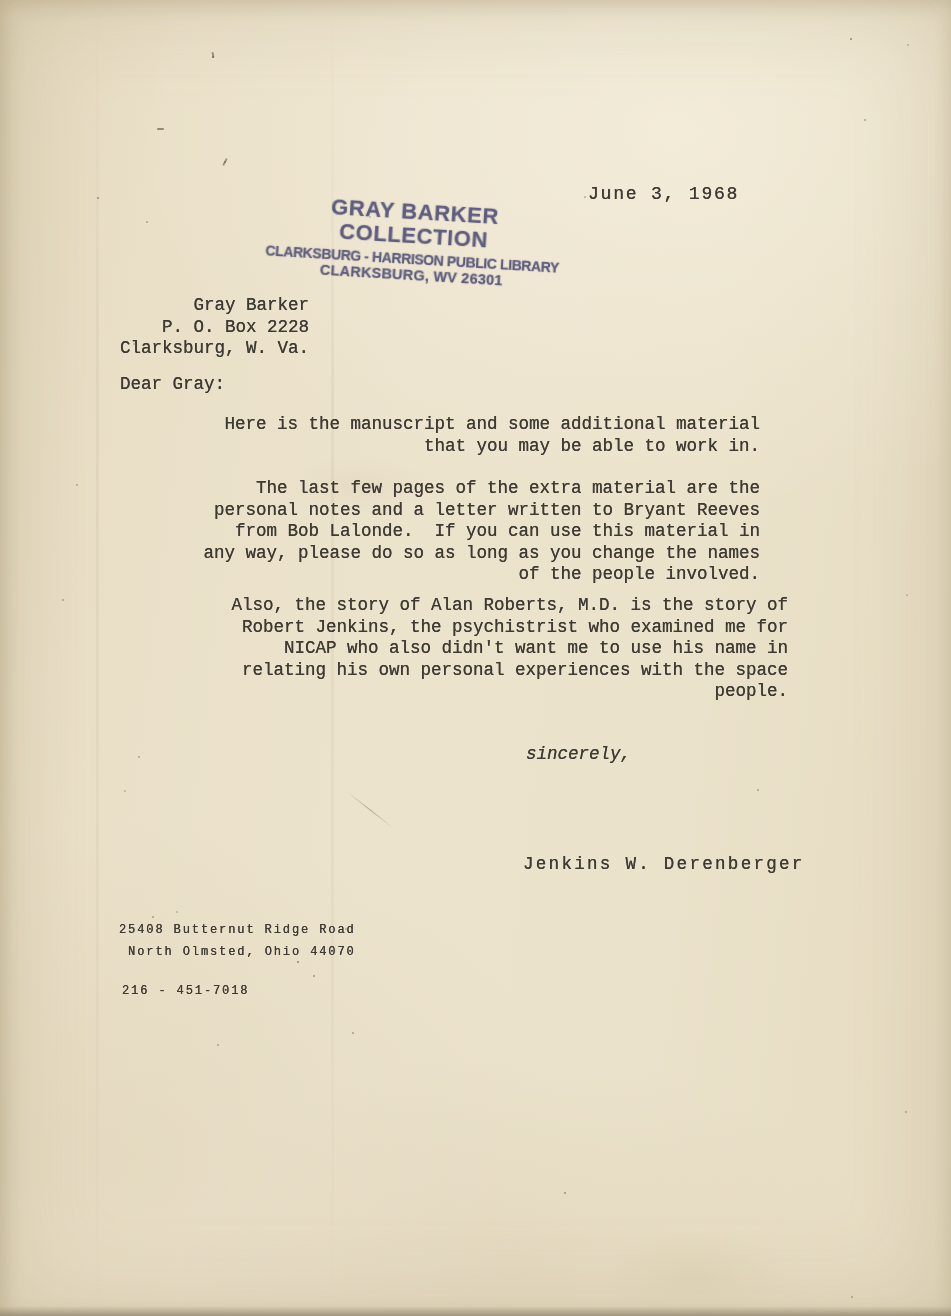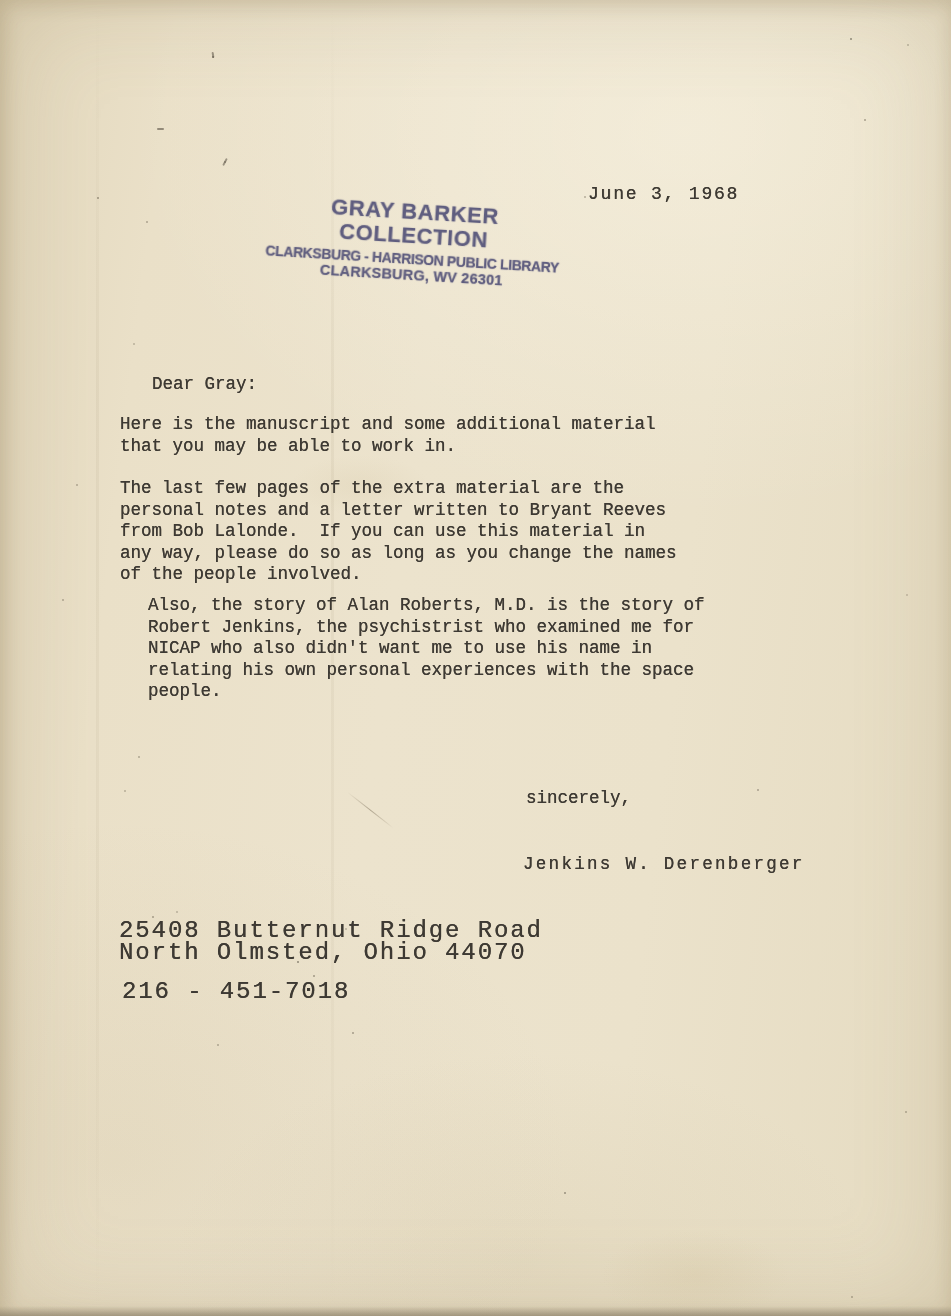--- a/index.html
+++ b/index.html
@@ -39,33 +39,34 @@
   .streak.s2 { left: 331px; }
 
   
   .typed {
     position: absolute;
     color: #3d3933;
     font-size: 17.5px;
     line-height: 21.5px;
     white-space: pre-wrap;
     text-shadow: 0 0 0.6px rgba(58,53,46,0.75), 0.3px 0.4px 0.4px rgba(58,53,46,0.35);
+    text-align: right;
   }
   .pica {
-    font-size: 24px;
+    font-size: 12px;
     letter-spacing: 1.9px;
   }
   .date-line     { left: 588px; top: 184px; font-size: 18px; letter-spacing: 1.8px; }
   .recipient     { left: 120px; top: 295px; }
-  .salutation    { left: 120px; top: 374px; margin-left: 32px; }
+  .salutation    { left: 120px; top: 374px; }
   .para-1        { left: 120px; top: 414px; width: 640px; }
   .para-2        { left: 120px; top: 478px; width: 640px; }
   .para-3        { left: 120px; top: 595px; width: 640px; margin-left: 28px; }
   .para-4        { left: 120px; top: 717px; width: 640px; }
-  .closing       { left: 526px; top: 788px; }
+  .closing       { left: 526px; top: 744px; font-style: italic; }
   .signature     { left: 523px; top: 854px; letter-spacing: 2.3px; }
   .sender        { left: 119px; top: 920px; }
   .phone         { left: 122px; top: 981px; }
 
   
   .stamp {
     position: absolute;
     left: 262px;
     top: 191px;
     width: 308px;
@@ -188,20 +189,23 @@
   <div class="scratch"></div>
 
   <div class="stamp">
     <div class="stamp-l1">GRAY BARKER COLLECTION</div>
     <div class="stamp-l2">CLARKSBURG - HARRISON PUBLIC LIBRARY</div>
     <div class="stamp-l3">CLARKSBURG, WV 26301</div>
   </div>
 
   <div class="typed date-line">June 3, 1968</div>
 
+  <div class="typed recipient">Gray Barker
+P. O. Box 2228
+Clarksburg, W. Va.</div>
 
   <div class="typed salutation">Dear Gray:</div>
 
   <div class="typed para-2">The last few pages of the extra material are the
 personal notes and a letter written to Bryant Reeves
 from Bob Lalonde.  If you can use this material in
 any way, please do so as long as you change the names
 of the people involved.</div>
   <div class="typed para-1">Here is the manuscript and some additional material
 that you may be able to work in.</div>

